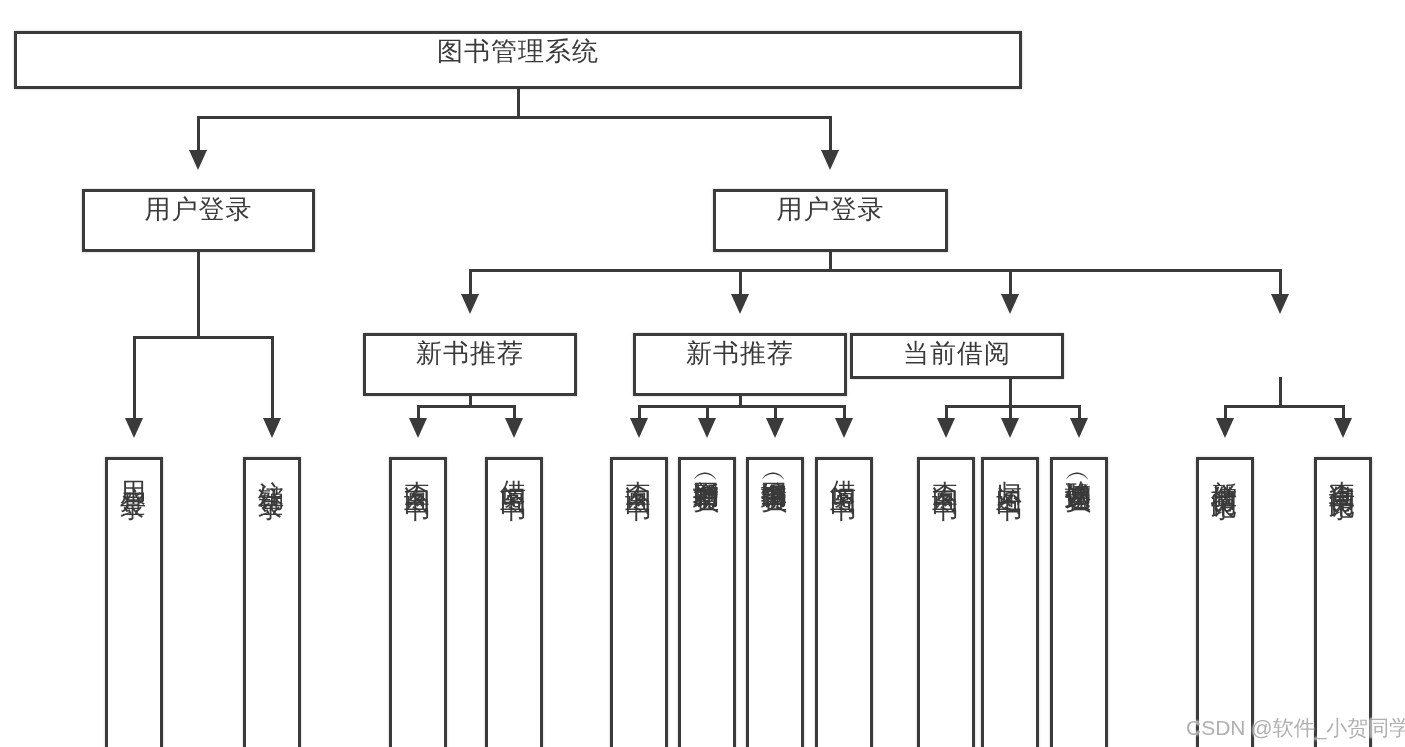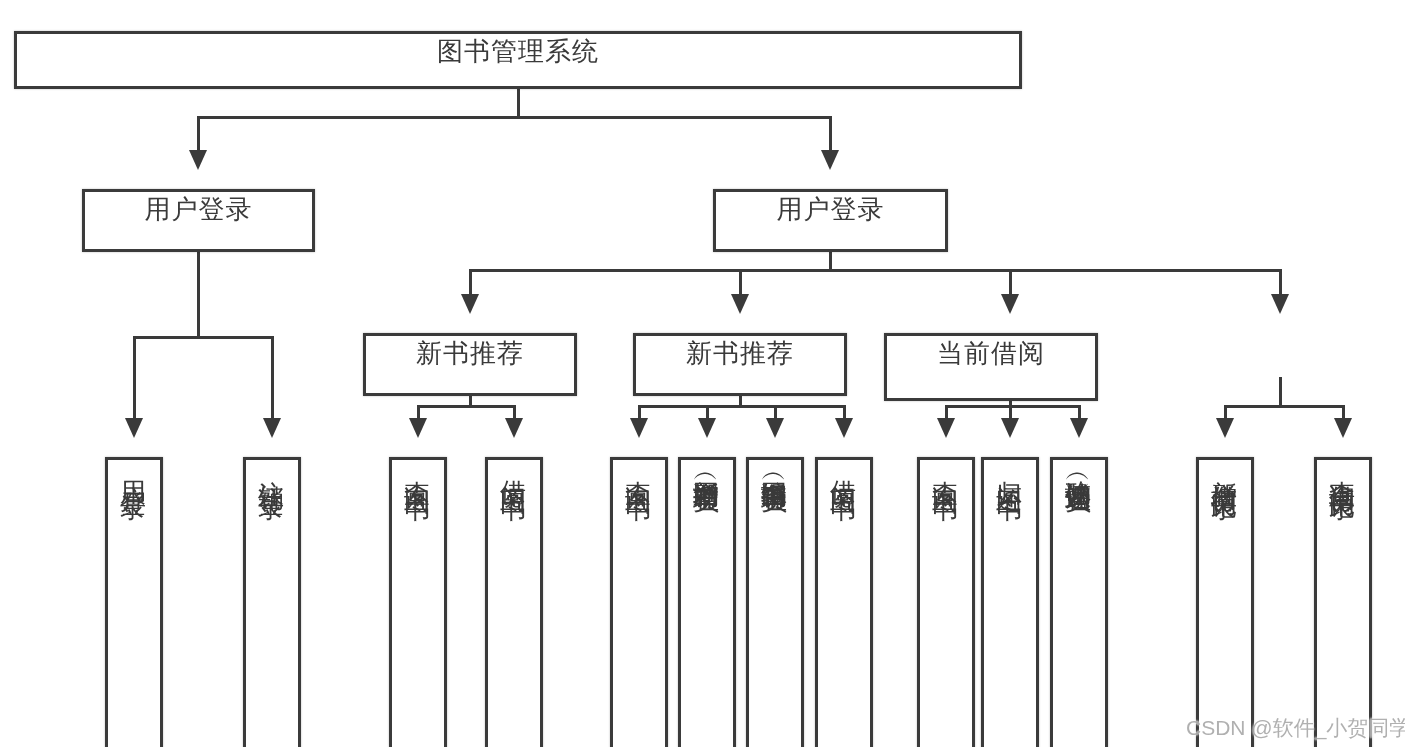--- a/index.html
+++ b/index.html
@@ -136,21 +136,21 @@
   <div class="box" style="left:713px; top:170px; width:235px; height:63px;">
     <span>用户登录</span>
   </div>
 
   <div class="box" style="left:363px; top:314px; width:214px; height:63px;">
     <span>新书推荐</span>
   </div>
   <div class="box" style="left:633px; top:314px; width:214px; height:63px;">
     <span>新书推荐</span>
   </div>
-  <div class="box" style="left:884px; top:314px; width:214px; height:68px;font-family:Liberation Mono, monospace;">
+  <div class="box" style="left:850px; top:314px; width:214px; height:46px;font-family:Liberation Mono, monospace;">
     <span>当前借阅</span>
   </div>
 
   <div class="box leaf ls5" style="left:105px; top:438px; width:58px; height:298px;">
     <span>用户登录</span>
   </div>
   <div class="box leaf ls5" style="left:243px; top:438px; width:58px; height:298px;">
     <span>注销登录</span>
   </div>
 

